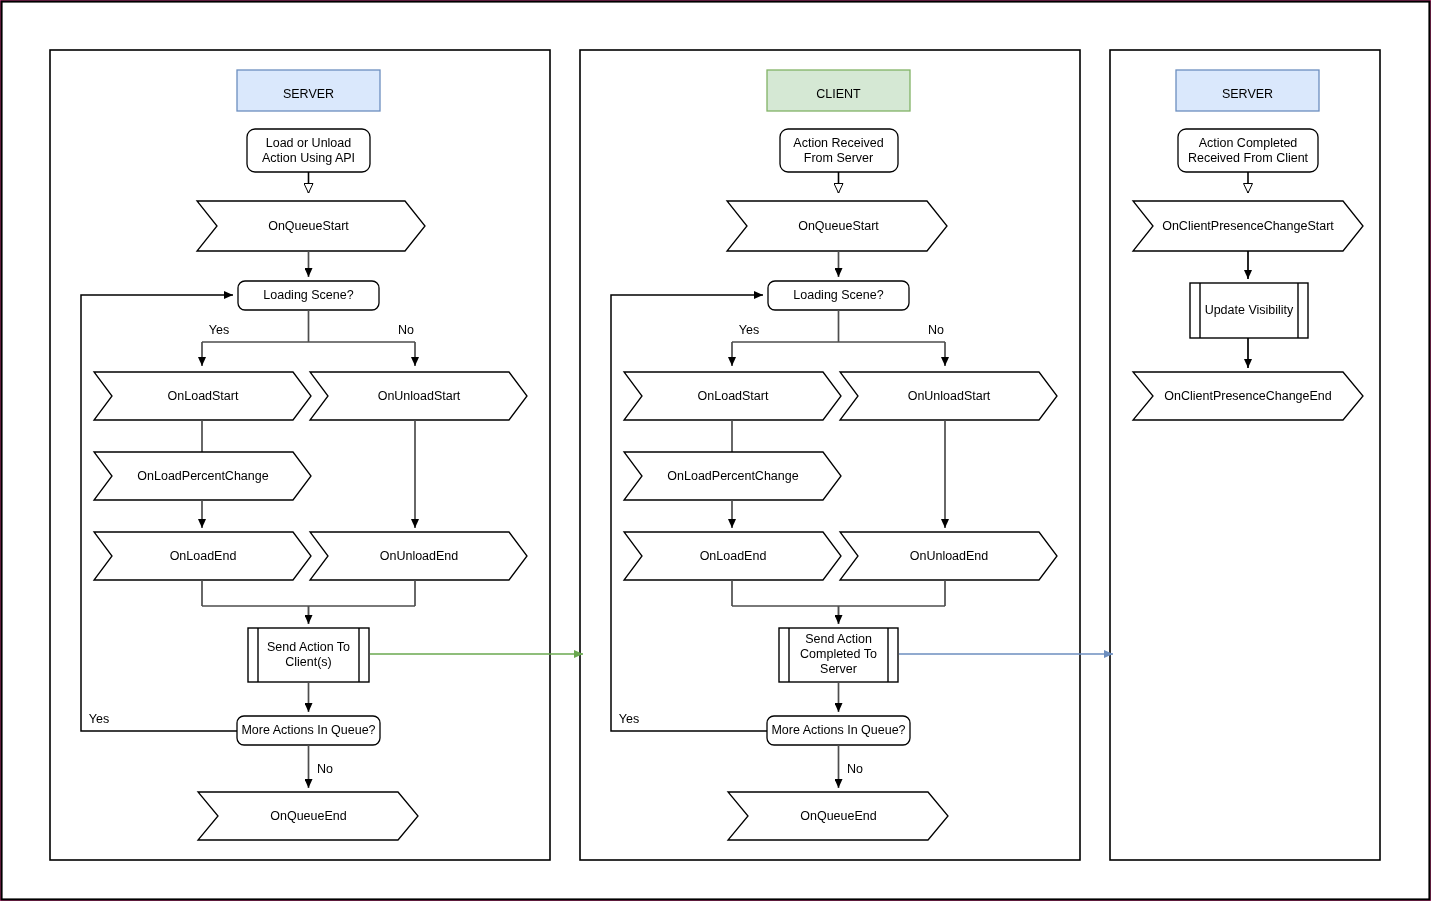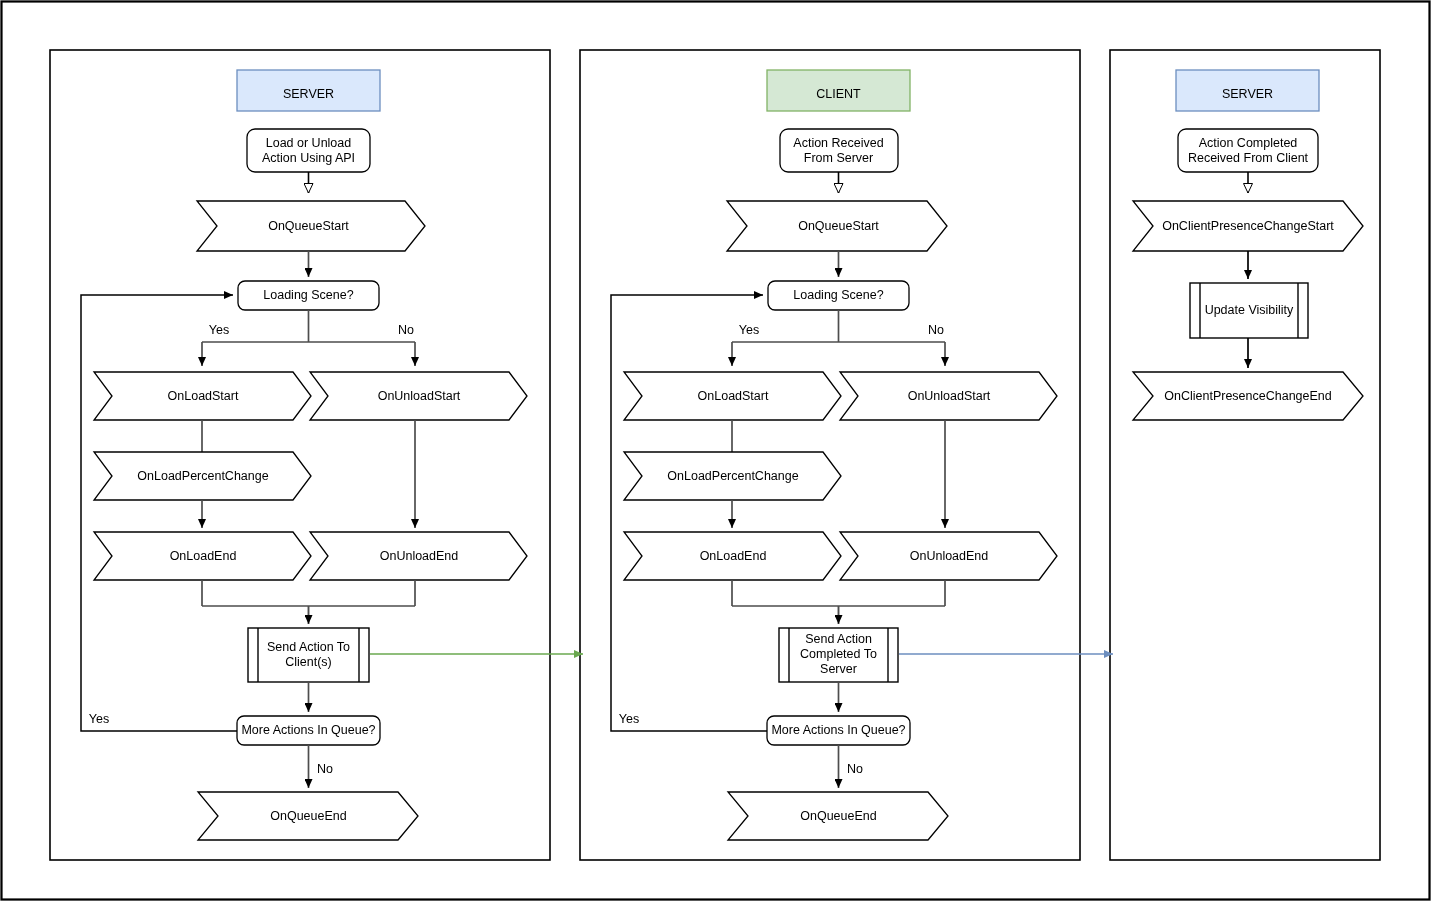--- a/index.html
+++ b/index.html
@@ -1,17 +1,17 @@
 <!DOCTYPE html>
 <html><head>
 <meta charset="utf-8">
 <style>
   html,body{margin:0;padding:0;background:#ffffff;}
   body{font-family:"Liberation Sans","DejaVu Sans",sans-serif;}
-  #canvas{position:relative;width:1431px;height:901px;background:#e5e5e5;overflow:hidden;}
+  #canvas{position:relative;width:1431px;height:901px;background:#ec4899;overflow:hidden;}
   svg{display:block;}
   .shape-text{font-family:"Liberation Sans","DejaVu Sans",sans-serif;font-size:12.5px;fill:#000000;}
   .lane-label{font-family:"Liberation Sans","DejaVu Sans",sans-serif;font-size:12.5px;fill:#000000;}
   .edge-label{font-family:"Liberation Sans","DejaVu Sans",sans-serif;font-size:12.5px;fill:#000000;}
   .stroke-blk{stroke:#000000;fill:none;}
   .stroke-gry{stroke:#4d4d4d;fill:none;}
 </style>
 </head>
 <body>
 

